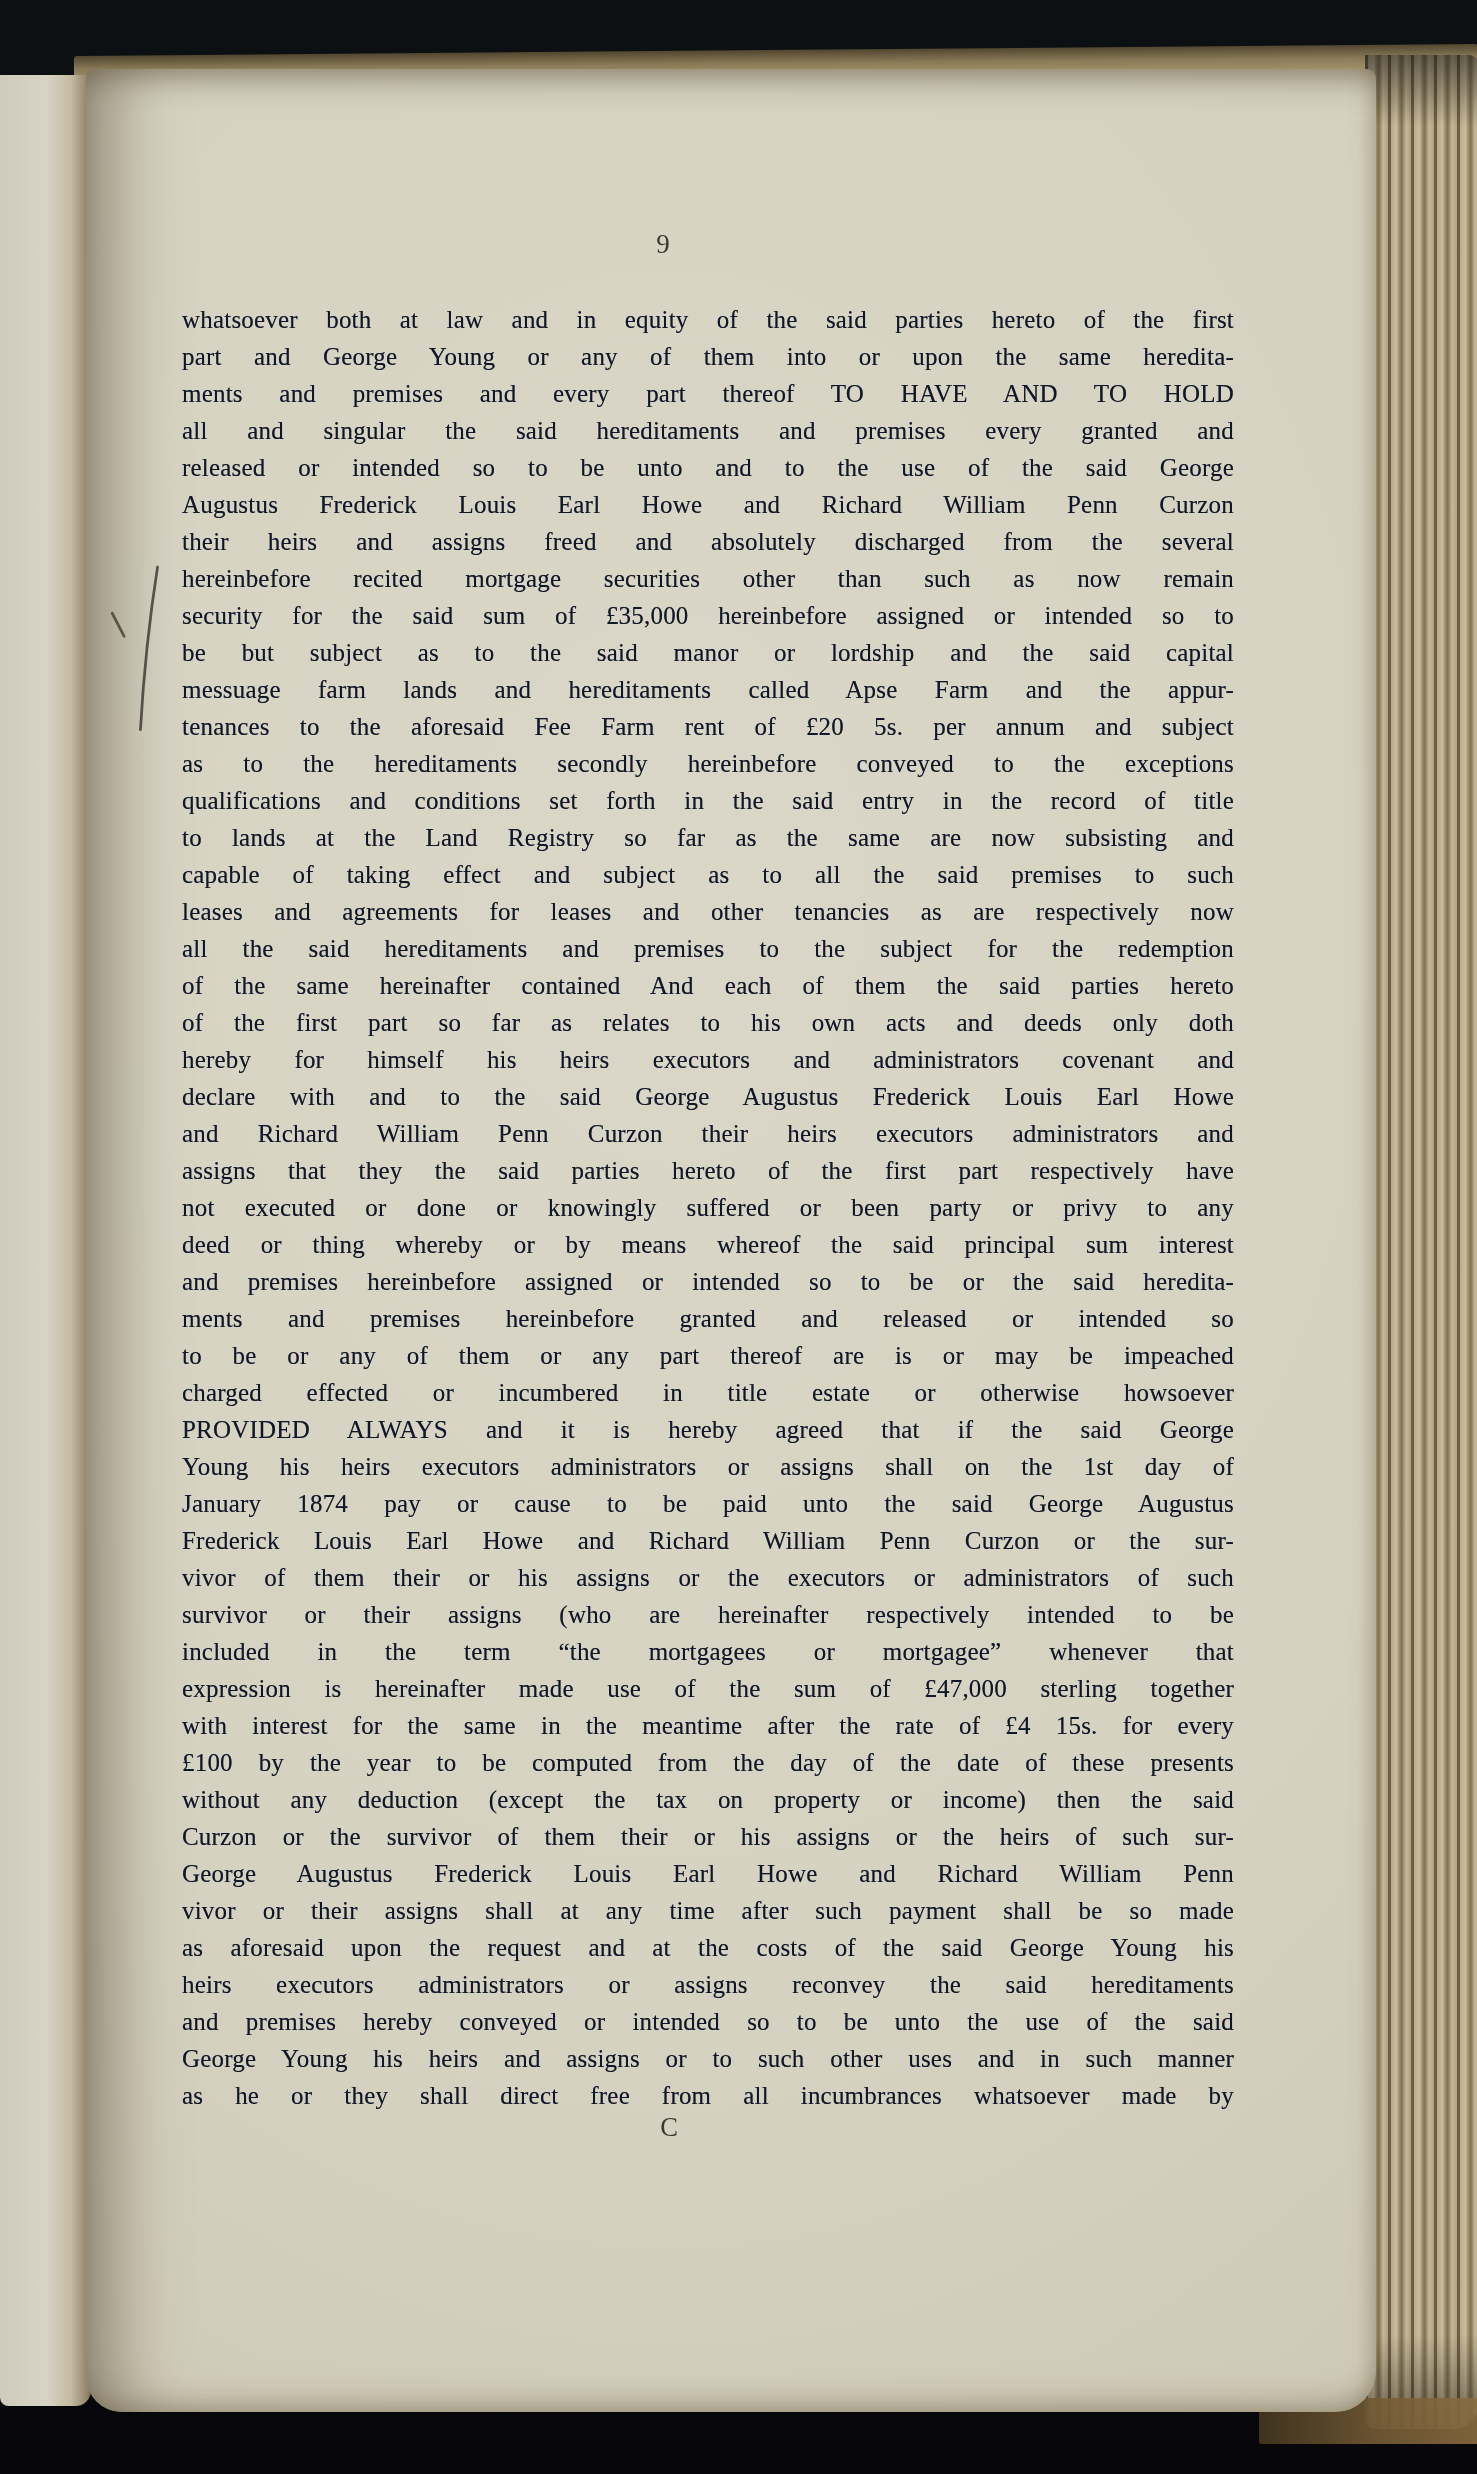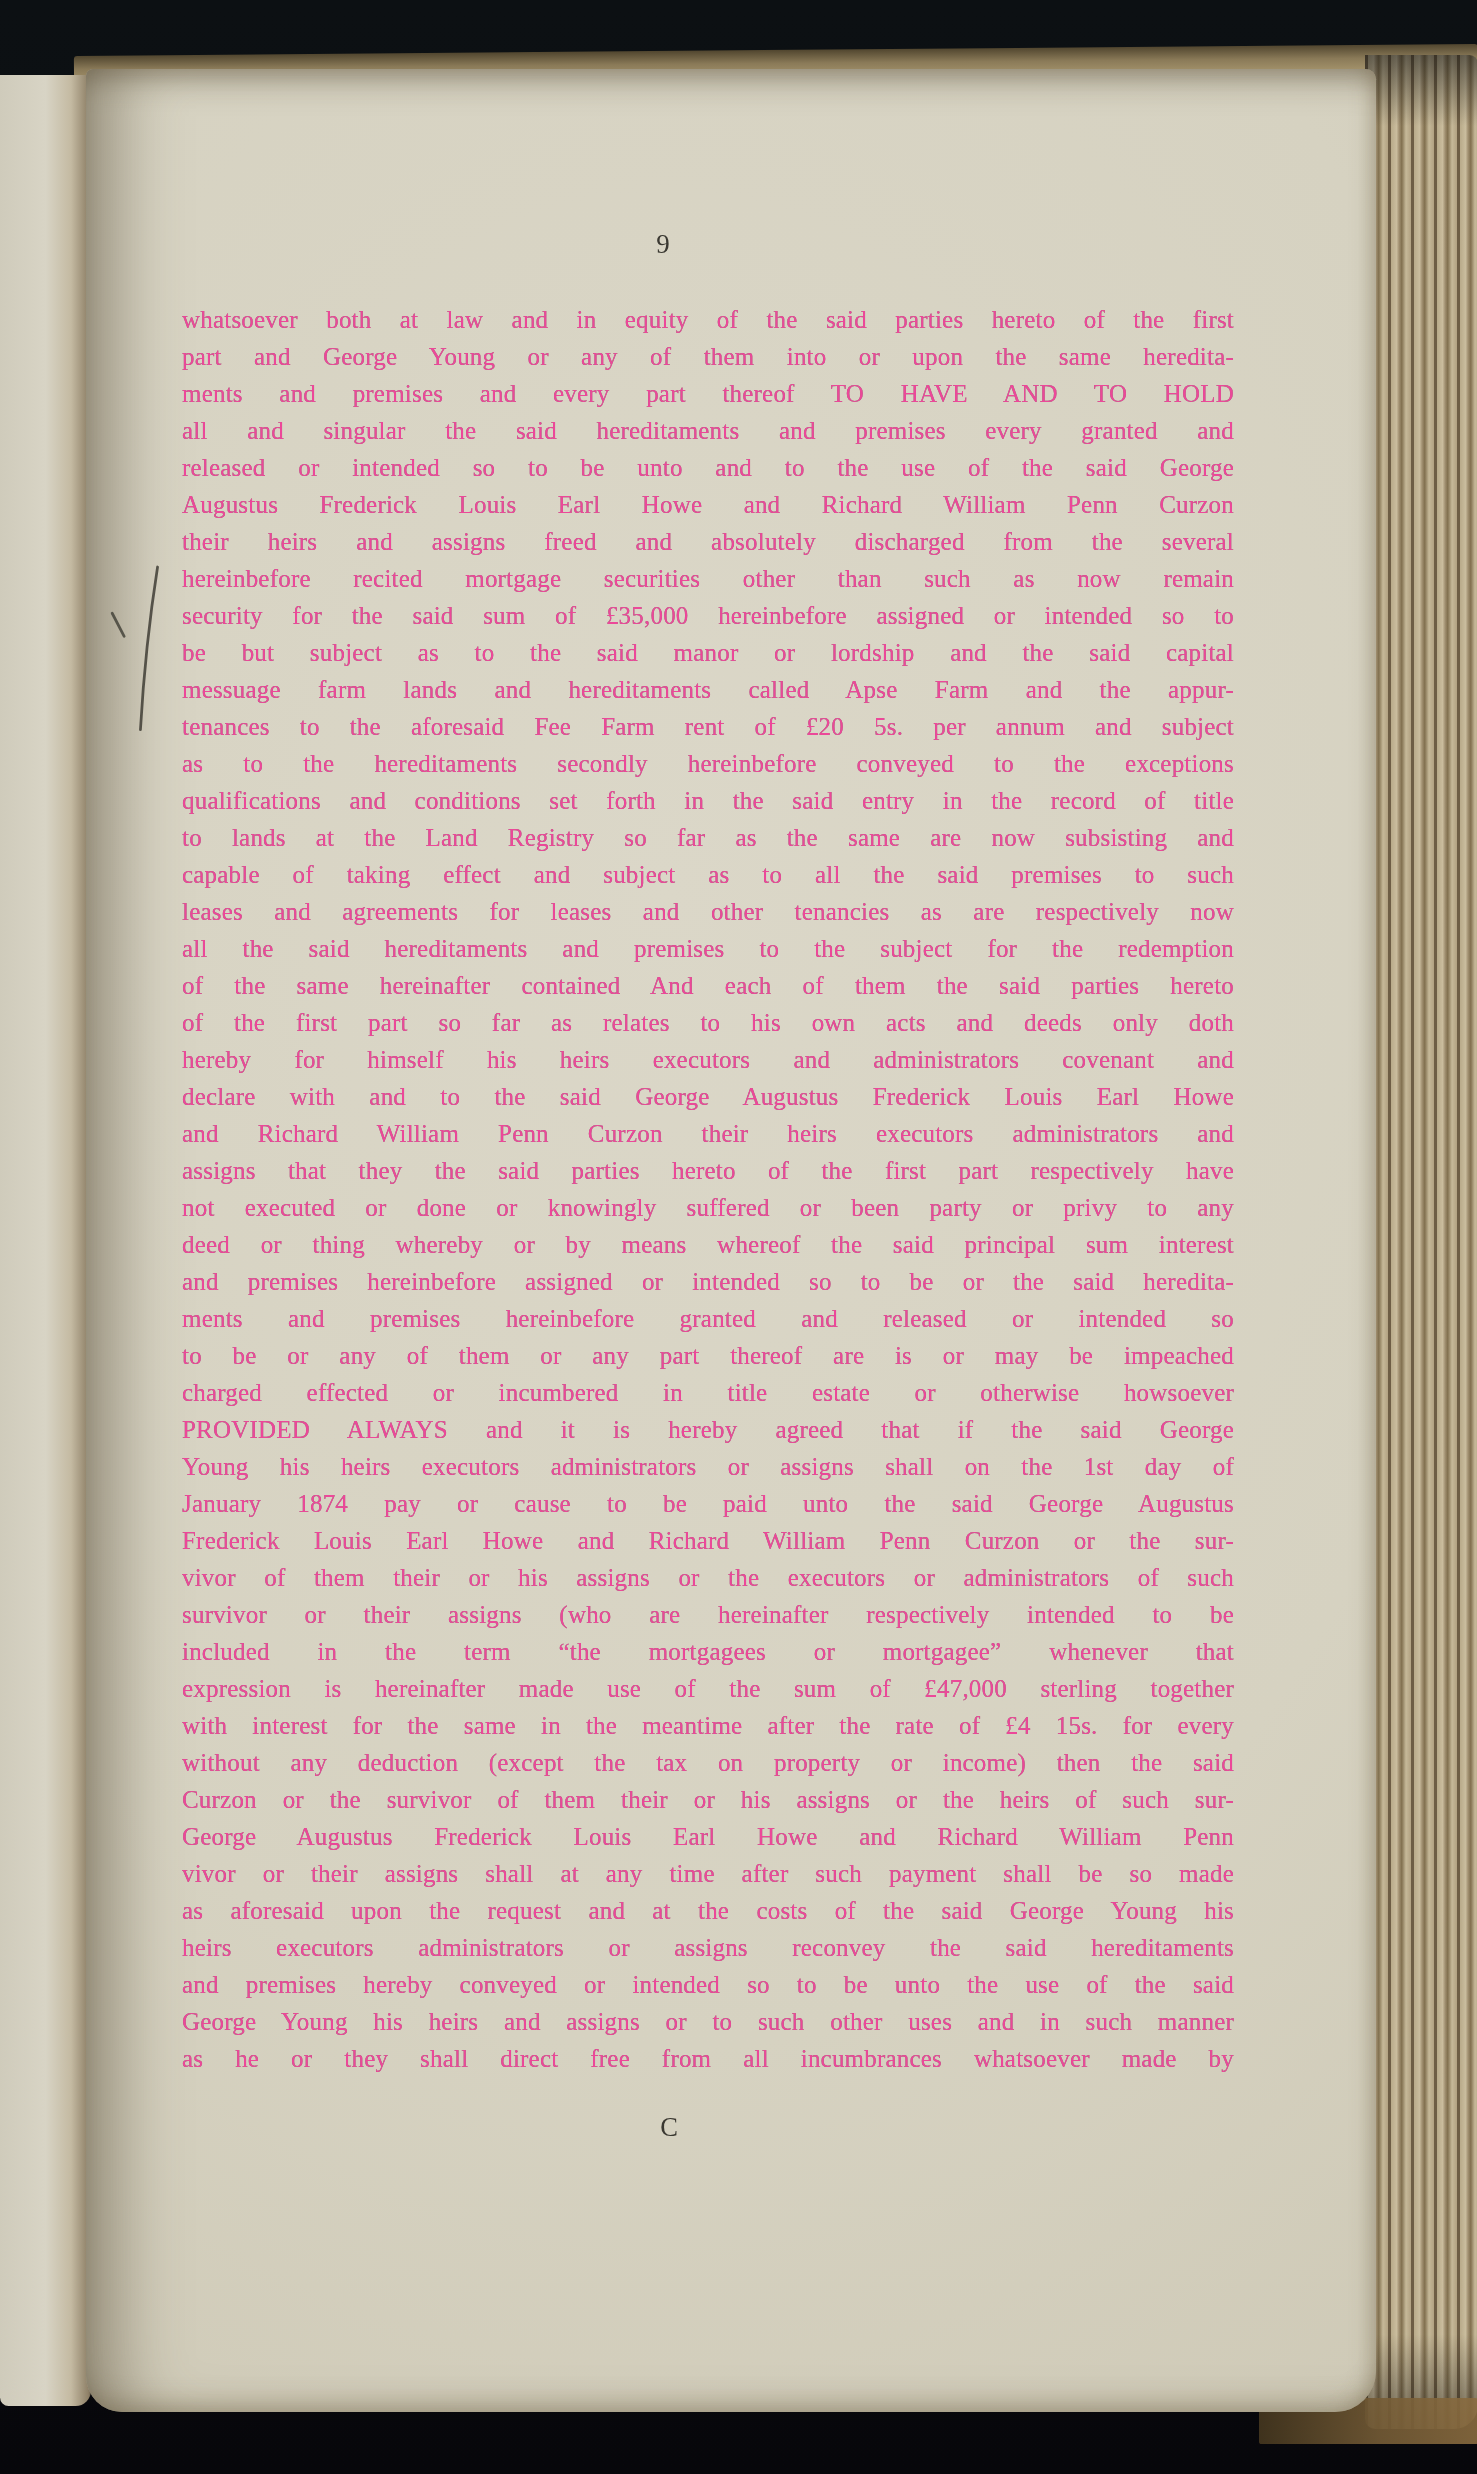--- a/index.html
+++ b/index.html
@@ -80,21 +80,21 @@
   }
 
   .text-block {
     position: absolute;
     left: 182px; top: 301px;
     width: 1052px;
   }
   .line {
     font-size: 25px;
     line-height: 37px;
-    color: #ec4899;
+    color: #0f172a;
     text-align: justify;
     text-align-last: justify;
     word-spacing: 2.1px;
     letter-spacing: 0.2px;
     text-shadow: 0 0 0.6px rgba(46, 44, 38, 0.55);
     white-space: nowrap;
   }
 
   .sig-mark {
     position: absolute;
@@ -164,20 +164,21 @@
       <div class="line">charged effected or incumbered in title estate or otherwise howsoever</div>
       <div class="line">PROVIDED ALWAYS and it is hereby agreed that if the said George</div>
       <div class="line">Young his heirs executors administrators or assigns shall on the 1st day of</div>
       <div class="line">January 1874 pay or cause to be paid unto the said George Augustus</div>
       <div class="line">Frederick Louis Earl Howe and Richard William Penn Curzon or the sur-</div>
       <div class="line">vivor of them their or his assigns or the executors or administrators of such</div>
       <div class="line">survivor or their assigns (who are hereinafter respectively intended to be</div>
       <div class="line">included in the term “the mortgagees or mortgagee” whenever that</div>
       <div class="line">expression is hereinafter made use of the sum of £47,000 sterling together</div>
       <div class="line">with interest for the same in the meantime after the rate of £4 15s. for every</div>
+      <div class="line">£100 by the year to be computed from the day of the date of these presents</div>
       <div class="line">without any deduction (except the tax on property or income) then the said</div>
       <div class="line">Curzon or the survivor of them their or his assigns or the heirs of such sur-</div>
       <div class="line">George Augustus Frederick Louis Earl Howe and Richard William Penn</div>
       <div class="line">vivor or their assigns shall at any time after such payment shall be so made</div>
       <div class="line">as aforesaid upon the request and at the costs of the said George Young his</div>
       <div class="line">heirs executors administrators or assigns reconvey the said hereditaments</div>
       <div class="line">and premises hereby conveyed or intended so to be unto the use of the said</div>
       <div class="line">George Young his heirs and assigns or to such other uses and in such manner</div>
       <div class="line">as he or they shall direct free from all incumbrances whatsoever made by</div>
     </div>

